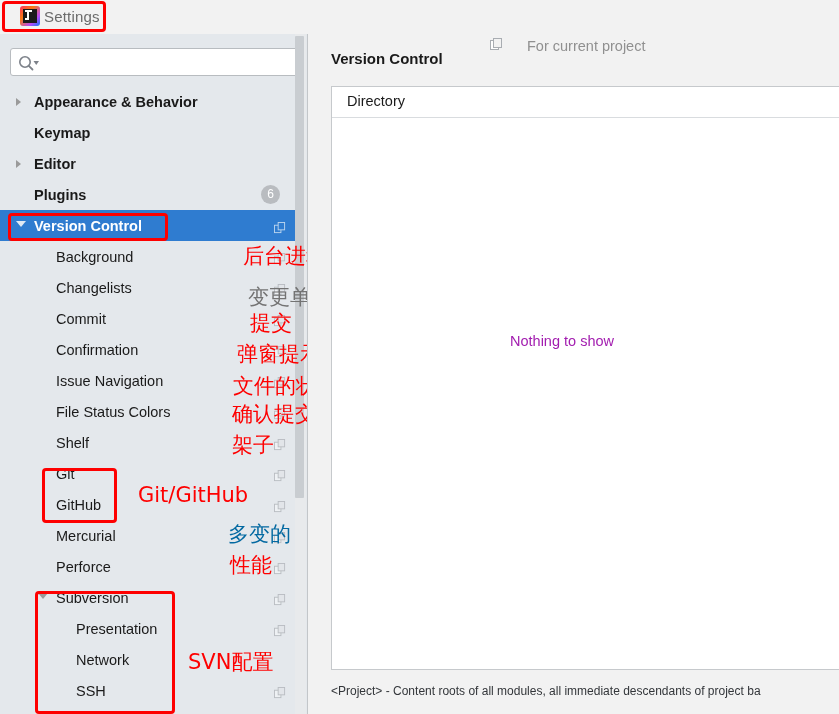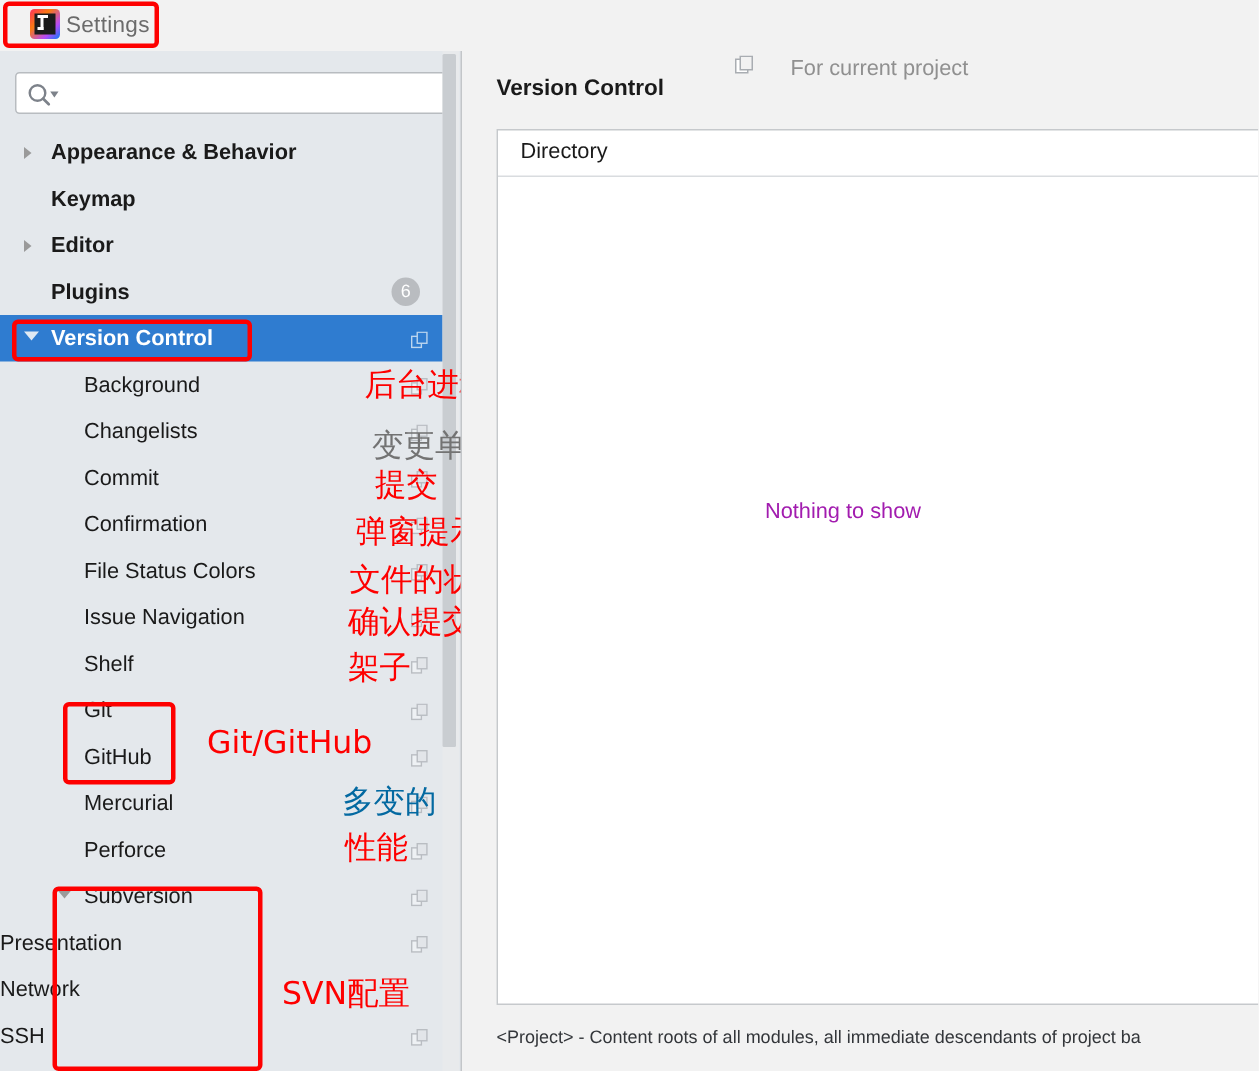--- a/index.html
+++ b/index.html
@@ -121,21 +121,21 @@
   }
   .node .arrow.open.white {
     border-top-color: #dfe9f3;
   }
   .node .label { white-space: nowrap; }
 
   .node.lvl0 .arrow { left: 16px; }
   .node.lvl0 .label { padding-left: 34px; font-size: 14.5px; font-weight: bold; color: #1a1a1a; }
   .node.lvl1 .arrow { left: 38px; }
   .node.lvl1 .label { padding-left: 56px; font-size: 14.5px; color: #1a1a1a; }
-  .node.lvl2 .label { font-size: 14.5px; color: #1a1a1a; }
+  .node.lvl2 .label { padding-left: 76px; font-size: 14.5px; color: #1a1a1a; }
 
   .node.selected { background: #2f7cd0; }
   .node.selected .label { color: #ffffff; font-weight: bold; }
 
   .badge {
     position: absolute; right: 16px; top: 6px;
     width: 19px; height: 19px; border-radius: 50%;
     background: #b9bcc0; color: #ffffff;
     font-size: 12px; text-align: center; line-height: 19px;
   }
@@ -303,28 +303,28 @@
             </svg></span>
         </div>
         <div class="node lvl1">
           <span class="label">Confirmation</span>
           <span class="copy-ic"><svg width="12" height="12" viewBox="0 0 13 13">
               <rect x="0.5" y="3.5" width="7" height="8" fill="#eef1f4" stroke="#b9bdc2" stroke-width="1"></rect>
               <rect x="4.5" y="0.5" width="7" height="8" fill="#e2e5e9" stroke="#b9bdc2" stroke-width="1"></rect>
             </svg></span>
         </div>
         <div class="node lvl1">
+          <span class="label">Issue Navigation</span>
+          <span class="copy-ic"><svg width="12" height="12" viewBox="0 0 13 13">
+              <rect x="0.5" y="3.5" width="7" height="8" fill="#eef1f4" stroke="#b9bdc2" stroke-width="1"></rect>
+              <rect x="4.5" y="0.5" width="7" height="8" fill="#e2e5e9" stroke="#b9bdc2" stroke-width="1"></rect>
+            </svg></span>
+        </div>
+        <div class="node lvl1">
           <span class="label">File Status Colors</span>
-          <span class="copy-ic"><svg width="12" height="12" viewBox="0 0 13 13">
-              <rect x="0.5" y="3.5" width="7" height="8" fill="#eef1f4" stroke="#b9bdc2" stroke-width="1"></rect>
-              <rect x="4.5" y="0.5" width="7" height="8" fill="#e2e5e9" stroke="#b9bdc2" stroke-width="1"></rect>
-            </svg></span>
-        </div>
-        <div class="node lvl1">
-          <span class="label">Issue Navigation</span>
           <span class="copy-ic"><svg width="12" height="12" viewBox="0 0 13 13">
               <rect x="0.5" y="3.5" width="7" height="8" fill="#eef1f4" stroke="#b9bdc2" stroke-width="1"></rect>
               <rect x="4.5" y="0.5" width="7" height="8" fill="#e2e5e9" stroke="#b9bdc2" stroke-width="1"></rect>
             </svg></span>
         </div>
         <div class="node lvl1">
           <span class="label">Shelf</span>
           <span class="copy-ic"><svg width="12" height="12" viewBox="0 0 13 13">
               <rect x="0.5" y="3.5" width="7" height="8" fill="#eef1f4" stroke="#b9bdc2" stroke-width="1"></rect>
               <rect x="4.5" y="0.5" width="7" height="8" fill="#e2e5e9" stroke="#b9bdc2" stroke-width="1"></rect>

